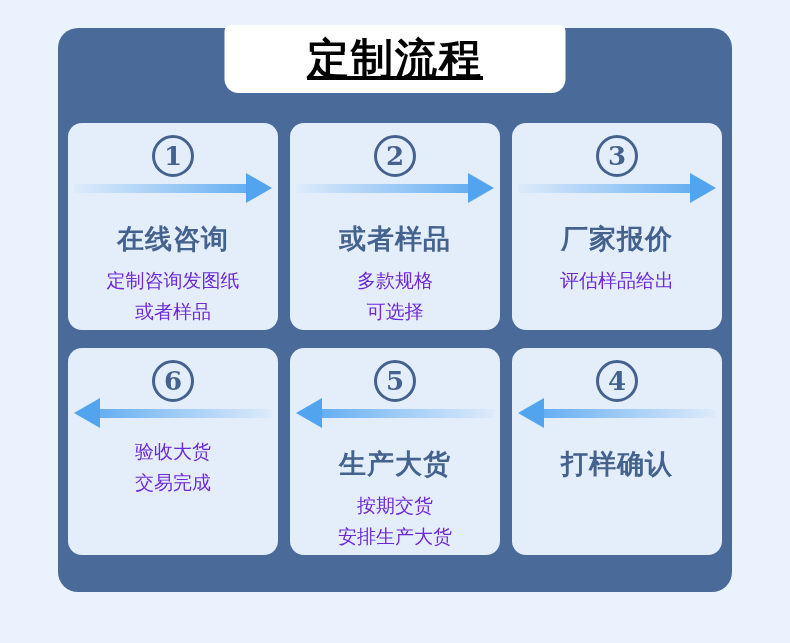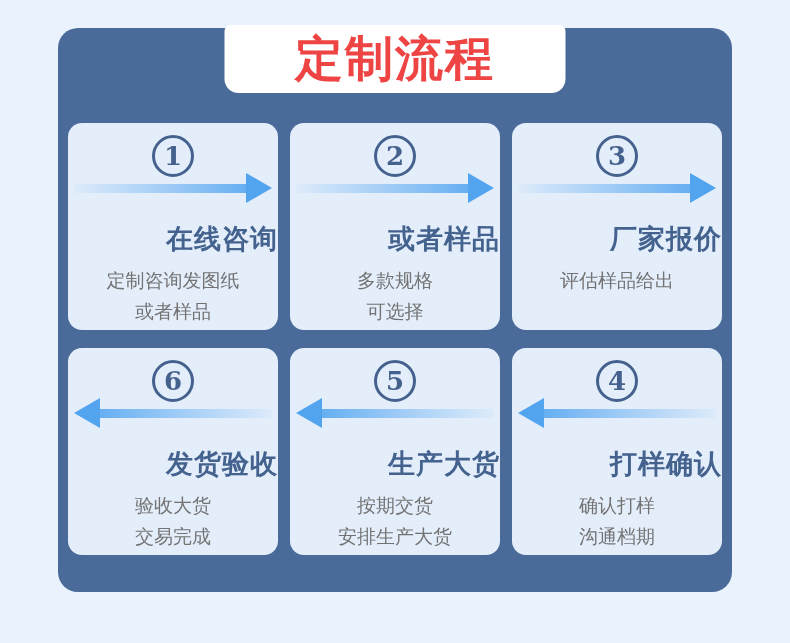--- a/index.html
+++ b/index.html
@@ -32,24 +32,25 @@
     transform: translateX(-50%);
     width: 341px;
     height: 68px;
     background: #ffffff;
     border-radius: 6px 6px 14px 14px;
     display: flex;
     align-items: center;
     justify-content: center;
   }
   .banner-title {
-    font-size: 48px;
+    font-size: 42px;
     font-weight: 800;
     letter-spacing: 2px;
-    color: #ef4444;
+    color: #000000;
+    text-decoration: underline;
   }
   .grid {
     display: grid;
     grid-template-columns: repeat(3, 1fr);
     gap: 18px 12px;
   }
   .card {
     height: 207px;
     background: #e4eefb;
     border-radius: 14px;
@@ -105,27 +106,26 @@
   }
   .arrow-left .arrow .head {
     border-right: 26px solid #52a4ef;
   }
   .card-title {
     margin-top: 18px;
     font-size: 27px;
     font-weight: 800;
     color: #44628e;
     letter-spacing: 1px;
-    text-align: right;
   }
   .card-desc {
     margin-top: 8px;
     font-size: 19px;
     line-height: 31px;
-    color: #737373;
+    color: #6d28d9;
   }
 </style>
 </head>
 <body>
 
 <div class="panel">
   <div class="banner">
     <span class="banner-title">定制流程</span>
   </div>
   <div class="grid">
@@ -174,21 +174,20 @@
   </div>
 
   <div class="card arrow-left">
     <div class="badge">
       <span>6</span>
     </div>
     <div class="arrow">
       <div class="shaft"></div>
       <div class="head"></div>
     </div>
-    <div class="card-title">发货验收</div>
     <div class="card-desc">
       <div>验收大货</div>
       <div>交易完成</div>
     </div>
   </div>
 
   <div class="card arrow-left">
     <div class="badge">
       <span>5</span>
     </div>
@@ -205,19 +204,15 @@
 
   <div class="card arrow-left">
     <div class="badge">
       <span>4</span>
     </div>
     <div class="arrow">
       <div class="shaft"></div>
       <div class="head"></div>
     </div>
     <div class="card-title">打样确认</div>
-    <div class="card-desc">
-      <div>确认打样</div>
-      <div>沟通档期</div>
-    </div>
   </div>
 </div>
 </div>
 
 </body></html>

